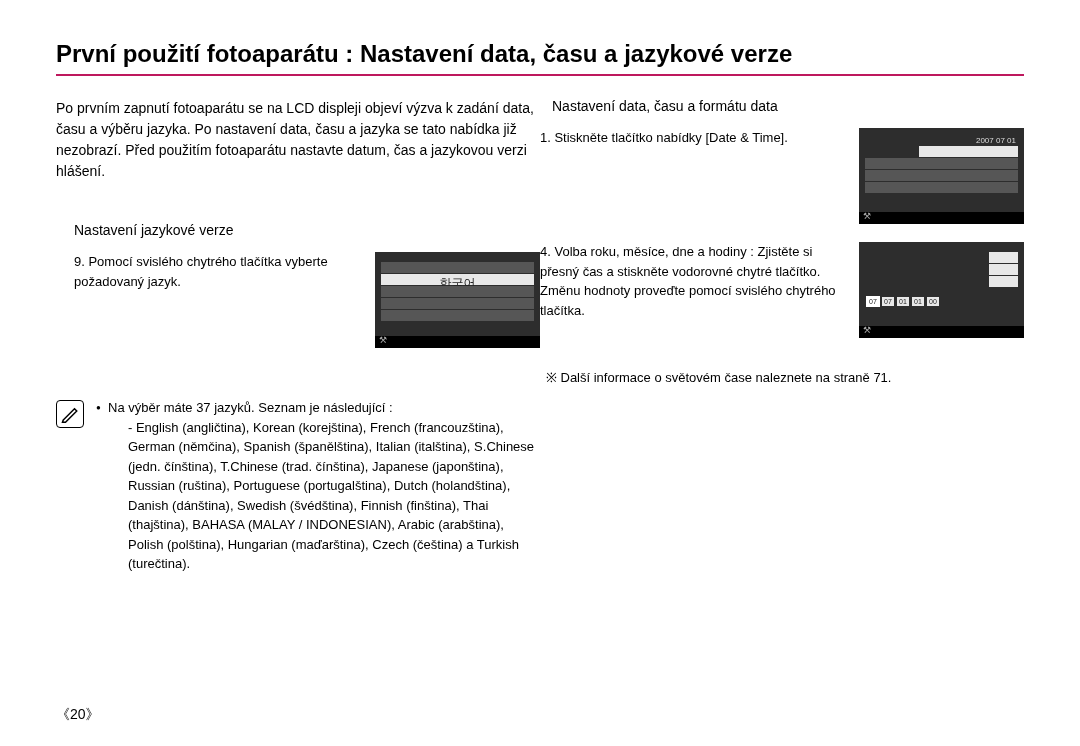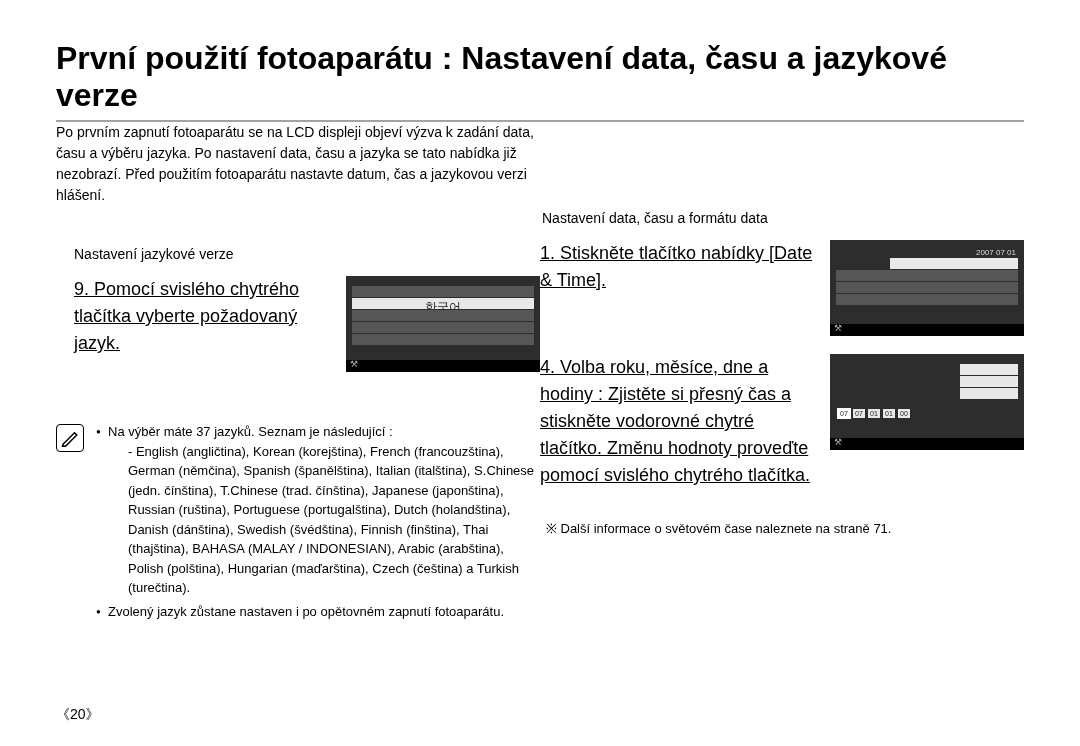--- a/index.html
+++ b/index.html
@@ -6,58 +6,57 @@
   body {
     width: 1080px;
     height: 746px;
     font-family: Arial, Helvetica, sans-serif;
     background: #fff;
     color: #000;
     padding: 40px 56px 30px 56px;
     position: relative;
   }
   .page-title {
-    font-size: 32px;
+    font-size: 24px;
     font-weight: bold;
-    border-bottom: 2px solid #a3a3a3;
+    border-bottom: 2px solid #be185d;
     padding-bottom: 6px;
+    margin-bottom: 22px;
   }
   .columns {
     display: flex;
-    align-items: center;
   }
   .col {
     flex: 1;
   }
   .intro {
     font-size: 14px;
     line-height: 1.5;
     margin-bottom: 40px;
   }
   .subhead {
     font-size: 14px;
     margin-bottom: 14px;
     margin-left: 18px;
   }
   .steps {
-    font-size: 18px;
+    font-size: 13px;
     line-height: 1.5;
-    text-decoration: underline;
   }
   .step-block {
     display: flex;
     gap: 16px;
     margin-bottom: 18px;
   }
   .step-text {
     flex: 1;
     padding-left: 18px;
   }
   .preview {
-    width: 194px;
+    width: 165px;
     height: 96px;
     background: #2d2d2d;
     position: relative;
     flex-shrink: 0;
   }
   .preview .topbar {
     position: absolute;
     top: 8px;
     right: 8px;
     font-size: 8px;
@@ -202,27 +201,26 @@
       <div class="note-icon">
         <svg viewBox="0 0 24 24" fill="none" stroke="#000" stroke-width="2">
           <path d="M3 20 L18 5 L21 8 L6 23 L2 23 Z"></path>
         </svg>
       </div>
       <ul class="note-list">
         <li>
           <span>Na výběr máte 37 jazyků. Seznam je následující :</span>
           <div class="lang-sub">- English (angličtina), Korean (korejština), French (francouzština), German (němčina), Spanish (španělština), Italian (italština), S.Chinese (jedn. čínština), T.Chinese (trad. čínština), Japanese (japonština), Russian (ruština), Portuguese (portugalština), Dutch (holandština), Danish (dánština), Swedish (švédština), Finnish (finština), Thai (thajština), BAHASA (MALAY / INDONESIAN), Arabic (arabština), Polish (polština), Hungarian (maďarština), Czech (čeština) a Turkish (turečtina).</div>
         </li>
-        <li>Zvolený jazyk zůstane nastaven i po opětovném zapnutí fotoaparátu.</li>
       </ul>
     </div>
   </div>
 
   <div class="col">
-    <p class="subhead" style="margin-left:2px;">Nastavení data, času a formátu data</p>
+    <p class="subhead" style="margin-left:12px;">Nastavení data, času a formátu data</p>
 
     <div class="step-block">
       <div class="step-text" style="padding-left:0;">
         <ol class="steps">
           <li>1. Stiskněte tlačítko nabídky [Date &amp; Time].</li>
         </ol>
       </div>
       <div class="preview">
         <div class="topbar">2007 07 01</div>
         <div class="hl-row" style="top:18px; left:60px;"></div>

